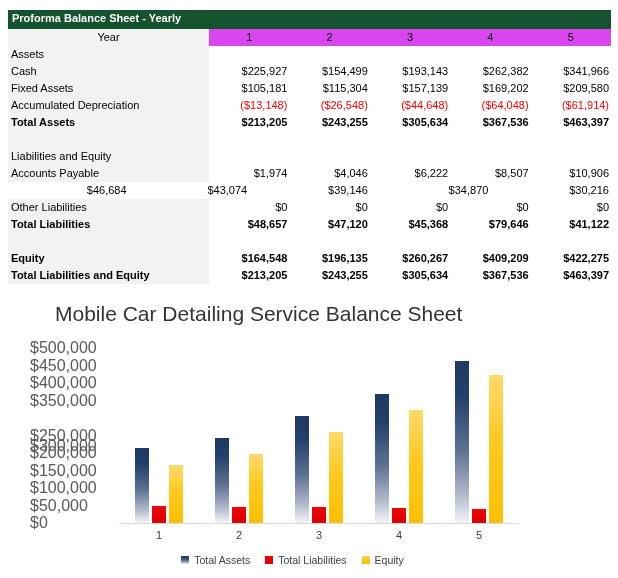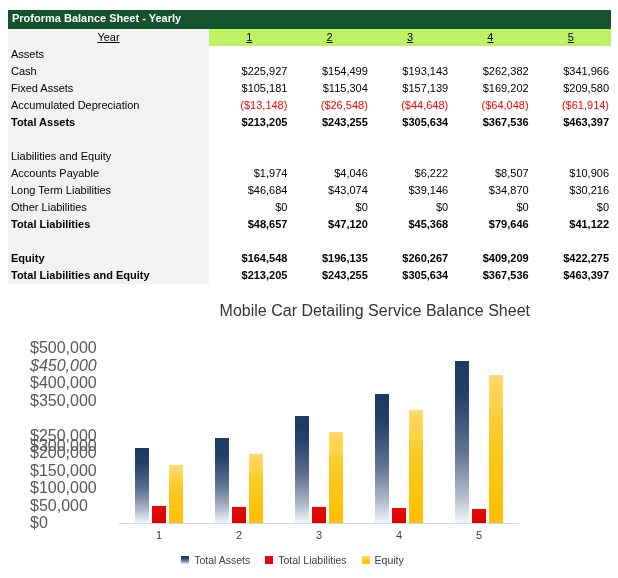--- a/index.html
+++ b/index.html
@@ -10,30 +10,30 @@
   
   #sheet{position:absolute;left:8px;top:10px;width:603px;font-size:11px;}
   #sheet .titlebar{
     height:19px;line-height:17px;background:#14532d;color:#ffffff;
     font-weight:bold;padding-left:4px;box-sizing:border-box;
   }
   .trow{display:flex;height:17px;line-height:17px;}
   .trow .lbl{width:201px;flex:none;background:#F2F2F2;padding-left:3px;box-sizing:border-box;
              white-space:nowrap;overflow:hidden;}
   .trow .cell{flex:1;text-align:right;padding-right:2px;box-sizing:border-box;}
-  .trow.hdr{background:#bef264;text-decoration:underline;}
+  .trow.hdr{background:#d946ef;}
   .trow.hdr .lbl{text-align:center;padding-left:0;}
   .trow.hdr .cell{text-align:center;padding-right:0;}
   .trow.section .lbl{font-weight:normal;}
   .trow.total .lbl,.trow.total .cell{font-weight:bold;}
   .trow.negative .cell{color:#FF0000;}
   
   #chart{position:absolute;left:0;top:297px;width:618px;height:281px;}
-  #chart-title{position:absolute;left:55px;top:5px;width:475px;text-align:right;
-               font-size:16px;color:#333333;white-space:nowrap;}
+  #chart-title{position:absolute;left:55px;top:5px;width:475px;text-align:left;
+               font-size:21px;color:#333333;white-space:nowrap;}
   .ytick{position:absolute;left:30px;width:87px;height:12px;line-height:12px;
          font-size:16px;color:#595959;white-space:nowrap;}
   #plot{position:absolute;left:119px;top:51px;width:400px;height:175px;
         border-bottom:1px solid #D9D9D9;}
   .bar{position:absolute;bottom:0;width:14px;}
   .s0{background:linear-gradient(180deg,#1F3864 0%,#24406C 22%,#5D7092 55%,#AEB8C9 82%,#F4F5F8 100%);}
   .s1{background:linear-gradient(180deg,#EE0606 0%,#DB0000 100%);}
   .s2{background:linear-gradient(180deg,#FFD96A 0%,#FEC920 45%,#FDBF01 100%);}
   .cat{position:absolute;top:232px;width:80px;text-align:center;font-size:11px;color:#404040;}
   #legend{position:absolute;left:55px;top:257px;width:475px;display:flex;
@@ -113,21 +113,20 @@
       </div>
       <div class="trow normal">
         <div class="lbl">Accounts Payable</div>
         <div class="cell">$1,974</div>
         <div class="cell">$4,046</div>
         <div class="cell">$6,222</div>
         <div class="cell">$8,507</div>
         <div class="cell">$10,906</div>
       </div>
       <div class="trow normal">
-        <div class="lbl">Long Term Liabilities</div>
         <div class="cell">$46,684</div>
         <div class="cell">$43,074</div>
         <div class="cell">$39,146</div>
         <div class="cell">$34,870</div>
         <div class="cell">$30,216</div>
       </div>
       <div class="trow normal">
         <div class="lbl">Other Liabilities</div>
         <div class="cell">$0</div>
         <div class="cell">$0</div>
@@ -175,21 +174,21 @@
   <div id="yticks">
       <div class="ytick" style="top: 220px;">$0</div>
       <div class="ytick" style="top: 202.5px;">$50,000</div>
       <div class="ytick" style="top: 185px;">$100,000</div>
       <div class="ytick" style="top: 167.5px;">$150,000</div>
       <div class="ytick" style="top: 150px;">$200,000</div>
       <div class="ytick" style="top: 132.5px;">$250,000</div>
       <div class="ytick" style="top: 115px; margin-top: 28px;">$300,000</div>
       <div class="ytick" style="top: 97.5px;">$350,000</div>
       <div class="ytick" style="top: 80px;">$400,000</div>
-      <div class="ytick" style="top: 62.5px; font-style: italic;">$450,000</div>
+      <div class="ytick" style="top: 62.5px;">$450,000</div>
       <div class="ytick" style="top: 45px;">$500,000</div>
     </div>
   <div id="plot">
       <div class="bar s0" style="left: 16px; height: 75px;"></div>
       <div class="bar s1" style="left: 33px; height: 17px;"></div>
       <div class="bar s2" style="left: 50px; height: 58px;"></div>
       <div class="bar s0" style="left: 96px; height: 85px;"></div>
       <div class="bar s1" style="left: 113px; height: 16px;"></div>
       <div class="bar s2" style="left: 130px; height: 69px;"></div>
       <div class="bar s0" style="left: 176px; height: 107px;"></div>

